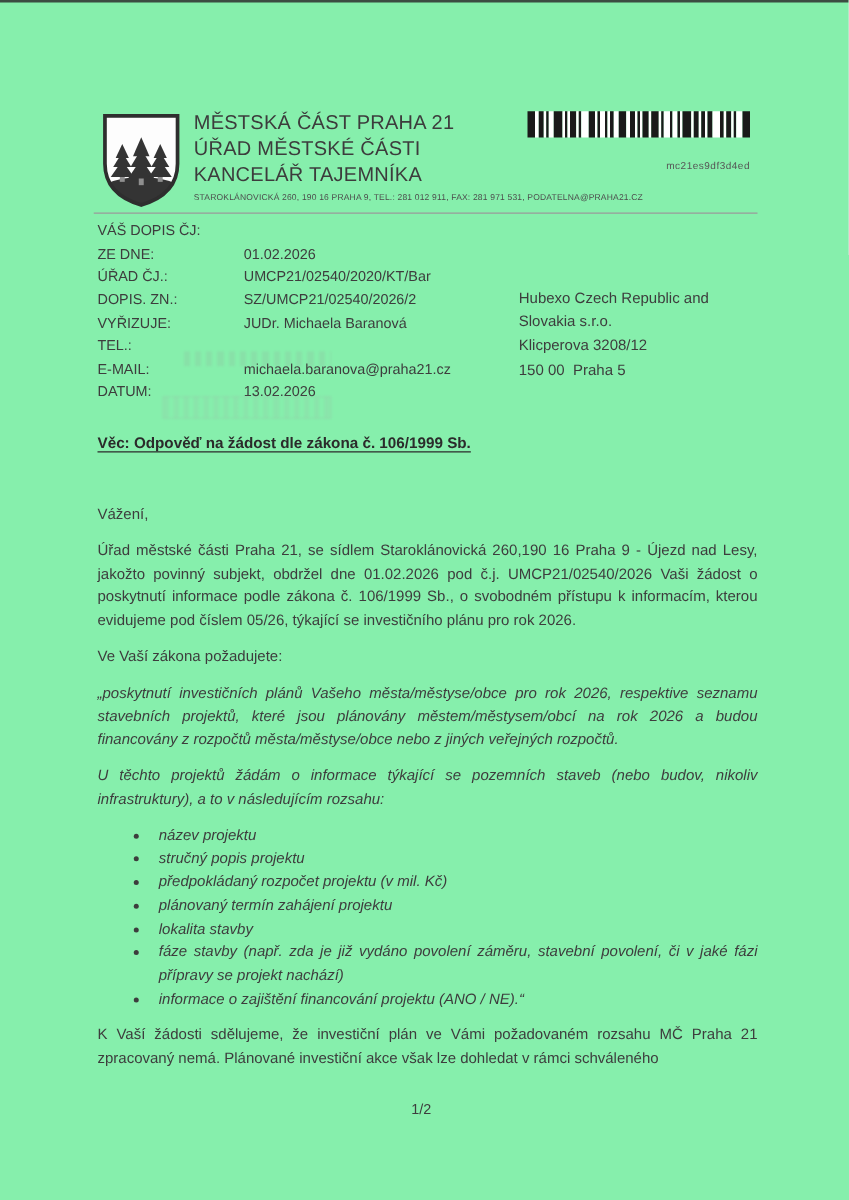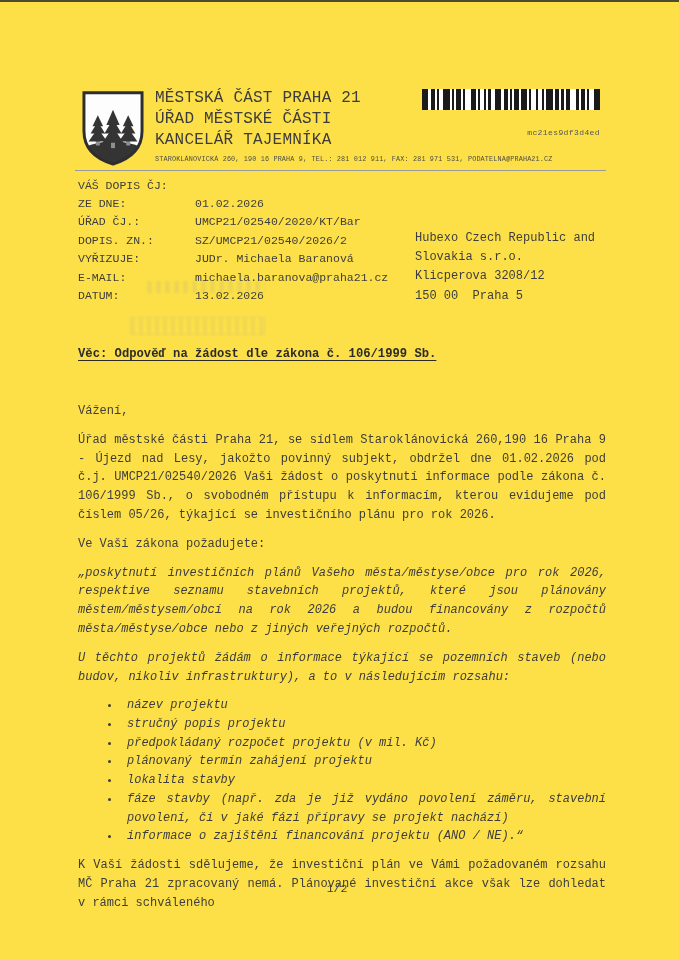--- a/index.html
+++ b/index.html
@@ -1,20 +1,20 @@
 <!DOCTYPE html>
 <html lang="cs"><head>
 <meta charset="utf-8">
 <style>
   html,body{margin:0;padding:0;background:#e9e9e9;}
   .page{
     position:relative;
     width:679px;height:960px;
-    background:#fde047;
-    font-family:Liberation Mono, monospace;
+    background:#86efac;
+    font-family:Liberation Sans, sans-serif;
     color:#3d3d3d;
     overflow:hidden;
     margin:0 auto;
   }
   .scan-edge{position:absolute;top:0;left:0;width:679px;height:2px;background:#2f2f2f;opacity:.85;}
 
   
   .logo{position:absolute;left:80px;top:88px;width:66px;height:82px;}
   .org-block{position:absolute;left:155px;top:88px;width:400px;}
   .org-line{font-size:16px;line-height:21px;color:#3c3c3c;letter-spacing:.2px;font-weight:500;}
@@ -171,20 +171,24 @@
       <span class="meta-label">ÚŘAD ČJ.:</span>
       <span class="meta-value">UMCP21/02540/2020/KT/Bar</span>
     </div>
     <div class="meta-row">
       <span class="meta-label">DOPIS. ZN.:</span>
       <span class="meta-value">SZ/UMCP21/02540/2026/2</span>
     </div>
     <div class="meta-row">
       <span class="meta-label">VYŘIZUJE:</span>
       <span class="meta-value">JUDr. Michaela Baranová</span>
+    </div>
+    <div class="meta-row">
+      <span class="meta-label">TEL.:</span>
+      <span class="meta-value"></span>
     </div>
     <div class="meta-row">
       <span class="meta-label">E-MAIL:</span>
       <span class="meta-value">michaela.baranova@praha21.cz</span>
     </div>
     <div class="meta-row">
       <span class="meta-label">DATUM:</span>
       <span class="meta-value">13.02.2026</span>
     </div>
   </div>

